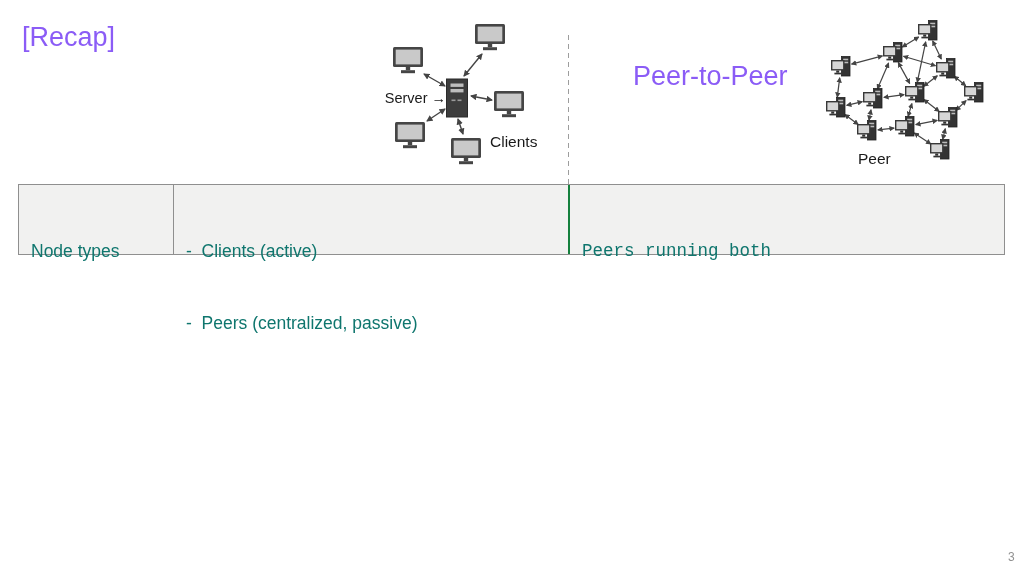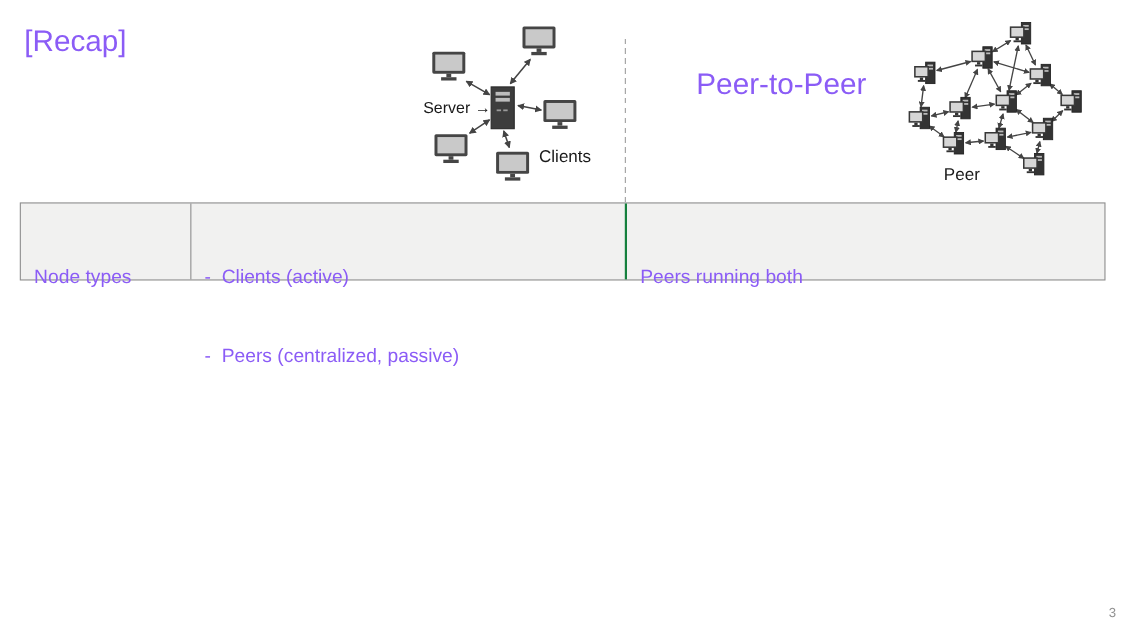--- a/index.html
+++ b/index.html
@@ -16,26 +16,26 @@
   .p2p-diagram { position:absolute; left:818px; top:12px; }
 
   .divider {
     position:absolute; left:568px; top:35px; width:1px; height:149px;
     background:repeating-linear-gradient(to bottom, #9d9d9d 0 5px, transparent 5px 9px);
   }
 
   .cmp-table {
     position:absolute; left:18px; top:184px; width:987px; height:71px;
     background:#f1f1f0; border:1px solid #8f8f8f; box-sizing:border-box;
-    display:flex; font-size:17.5px; line-height:24px; color:#8b5cf6;
+    display:flex; font-size:17.5px; line-height:24px; color:#0f766e;
   }
   .cell { box-sizing:border-box; padding:6px 10px 0 12px; white-space:pre; }
   .c1 { width:155px; border-right:1px solid #8f8f8f; }
   .c2 { width:396px; border-right:2px solid #15803d; }
-  .c3 { flex:1; }
+  .c3 { flex:1;font-family:Liberation Mono, monospace; }
 
   .pagenum { position:absolute; left:1008px; top:550px; font-size:12px; color:#919191; }
 
   svg text { font-family:"Liberation Sans", sans-serif; fill:#1a1a1a; }
 </style>
 </head>
 <body>
 
 <div class="slide">
 

